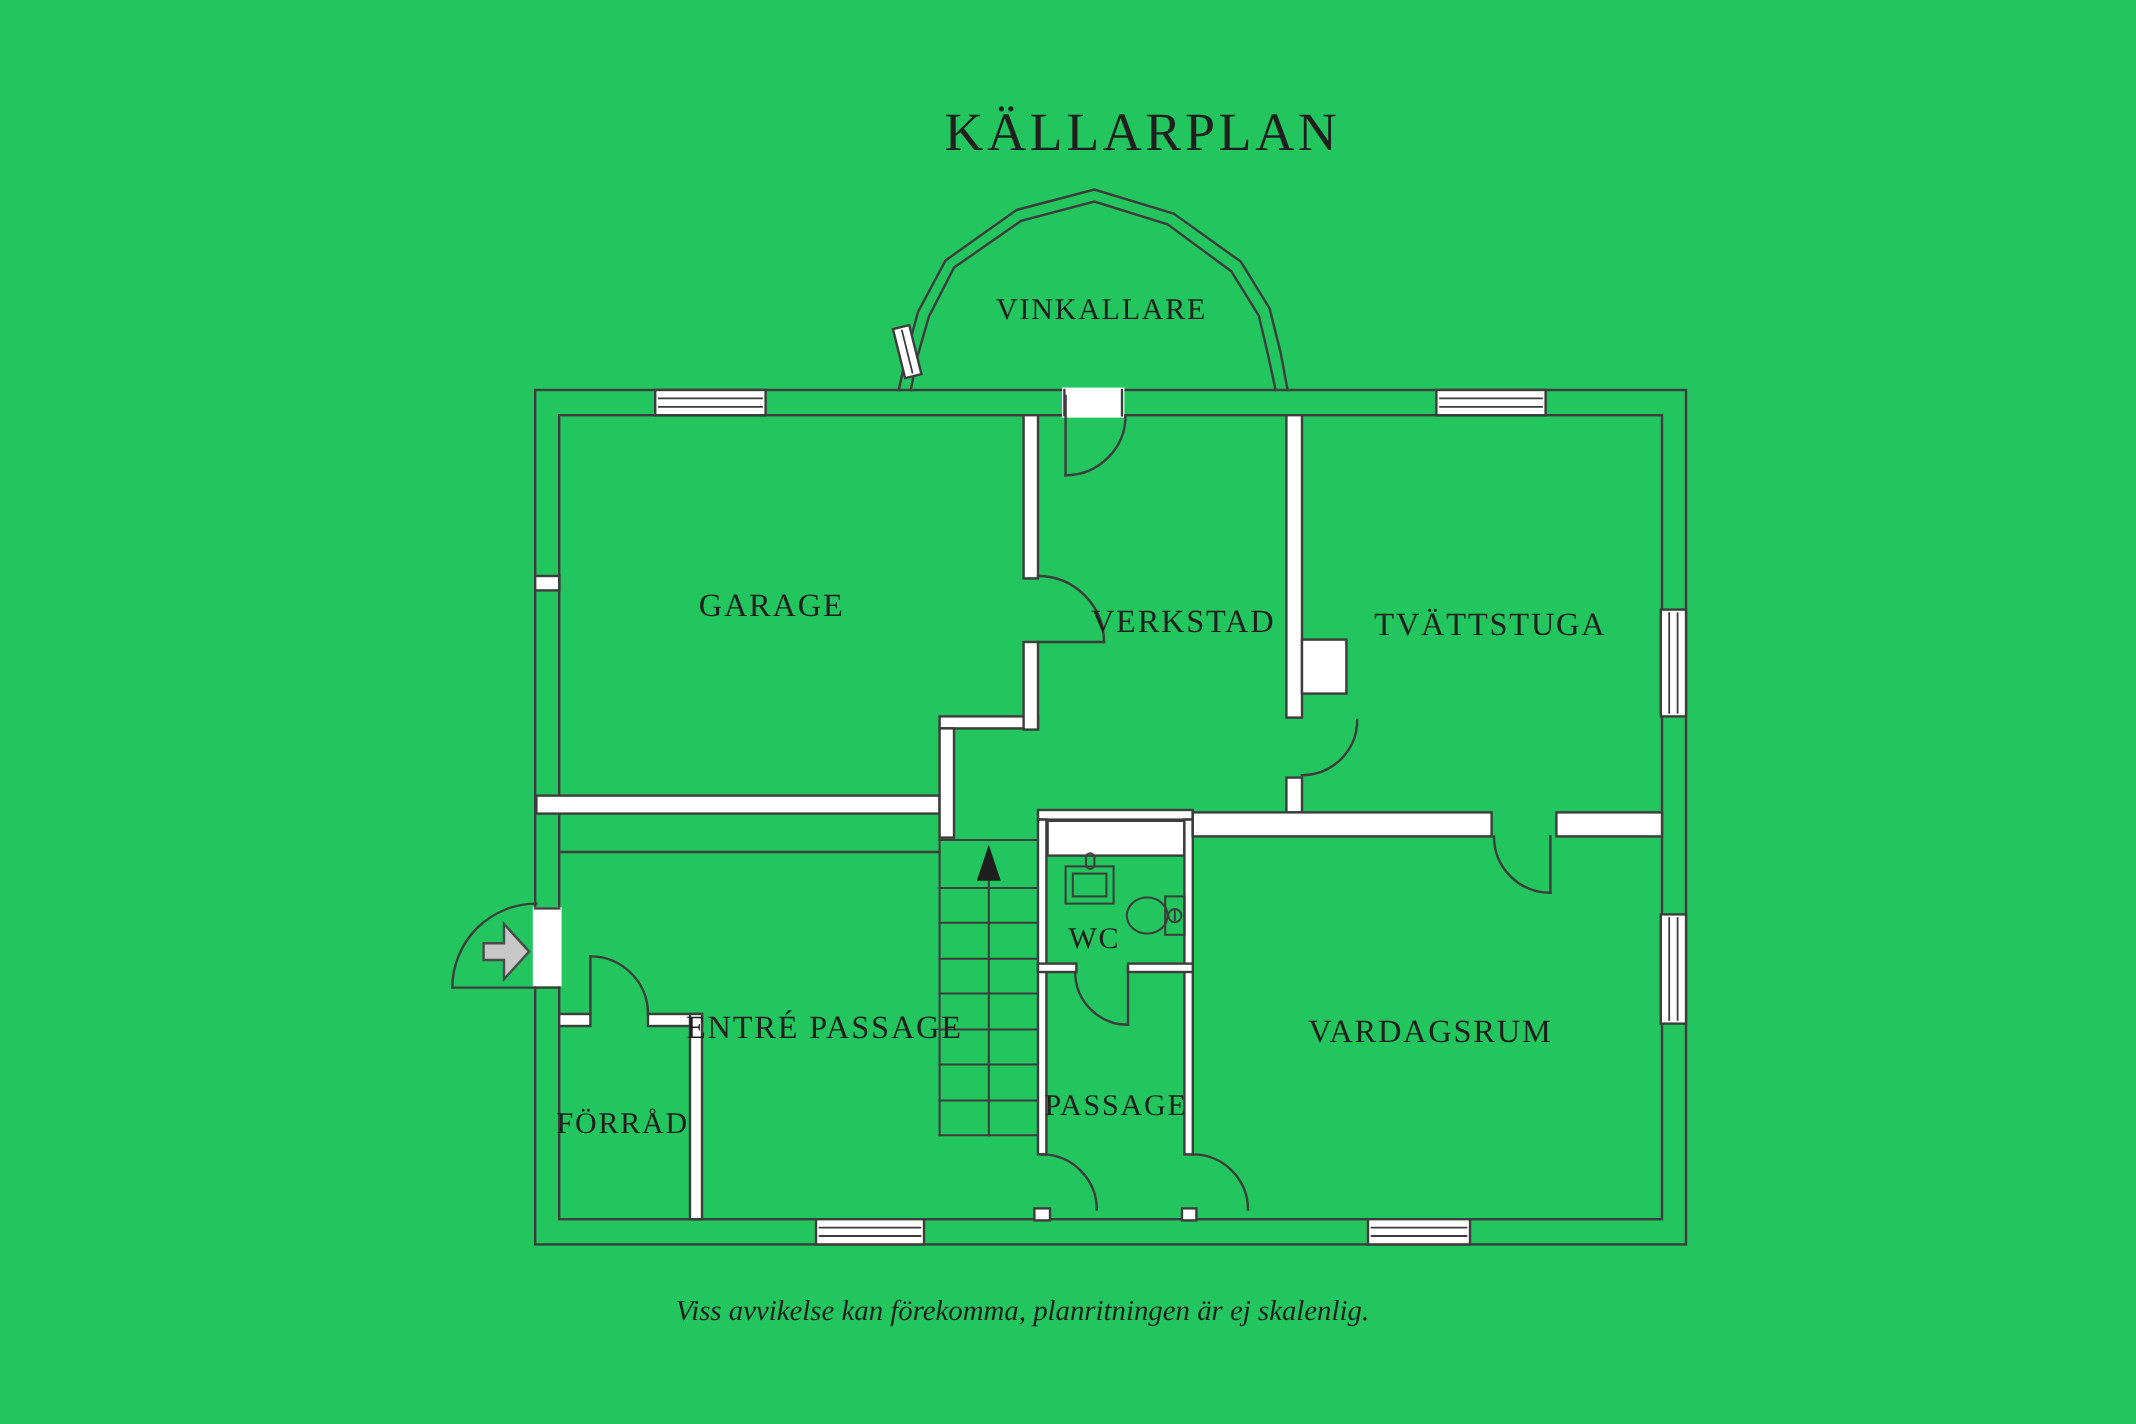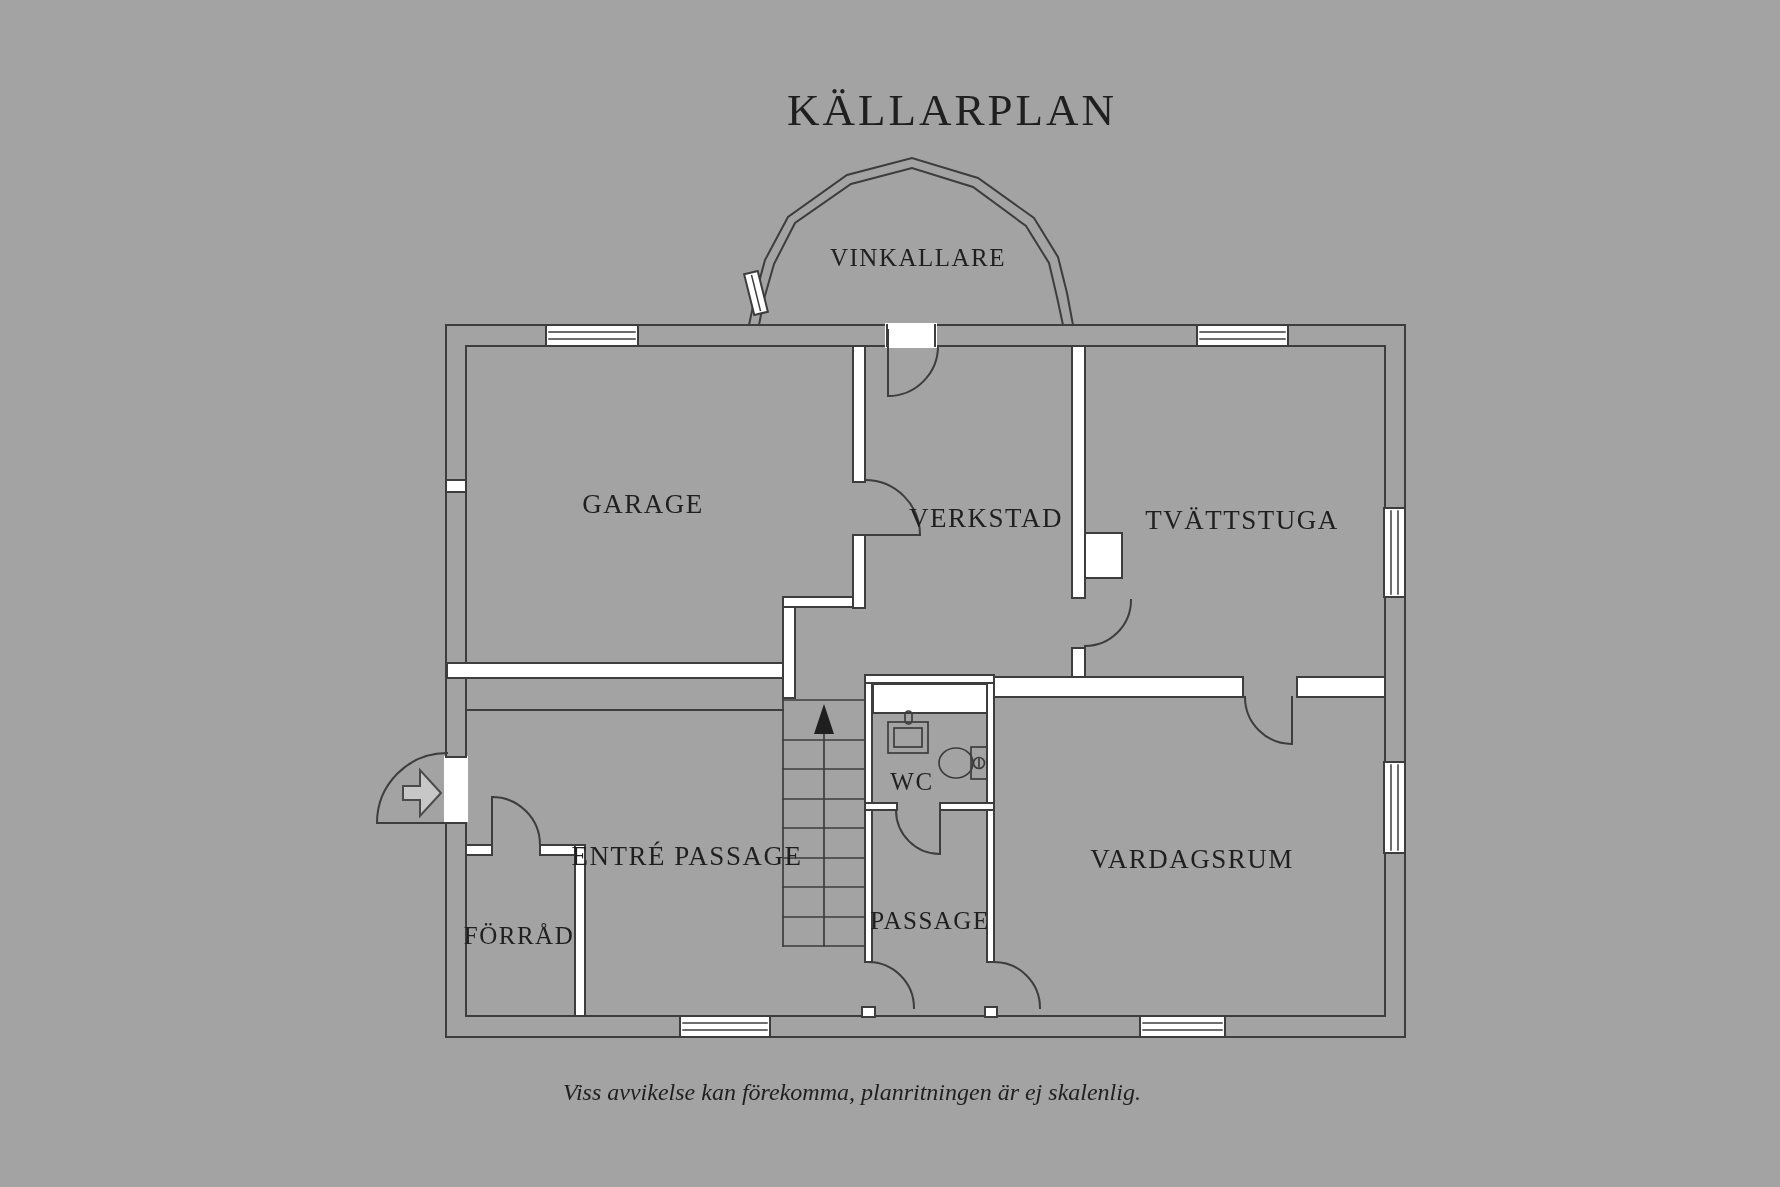--- a/index.html
+++ b/index.html
@@ -7,21 +7,21 @@
     padding: 0;
     background: #ffffff;
     width: 1780px;
     height: 1187px;
     font-family: "Liberation Serif", serif;
   }
   #page {
     position: relative;
     width: 1780px;
     height: 1187px;
-    background: #a3a3a3;
+    background: #22c55e;
     overflow: hidden;
   }
   svg { display: block; }
   text {
     font-family: "Liberation Serif", serif;
     fill: #1f1f1f;
   }
   .room-label {
     font-size: 27px;
     letter-spacing: 1.5px;

